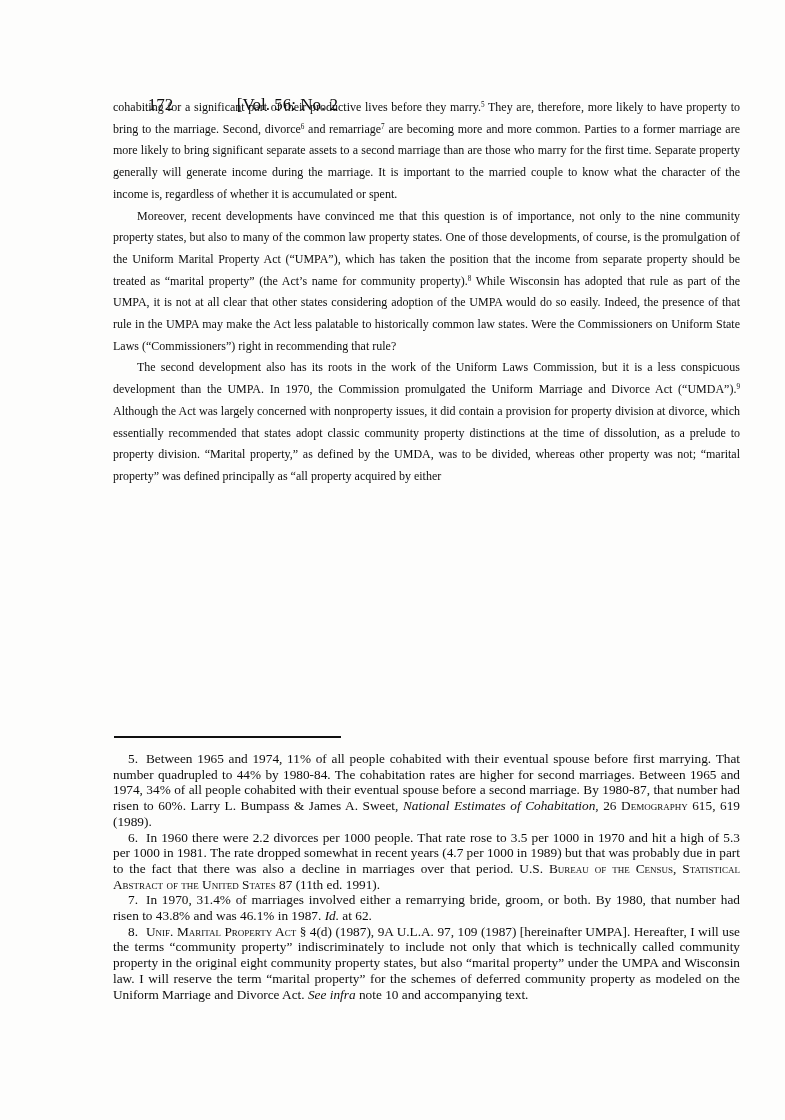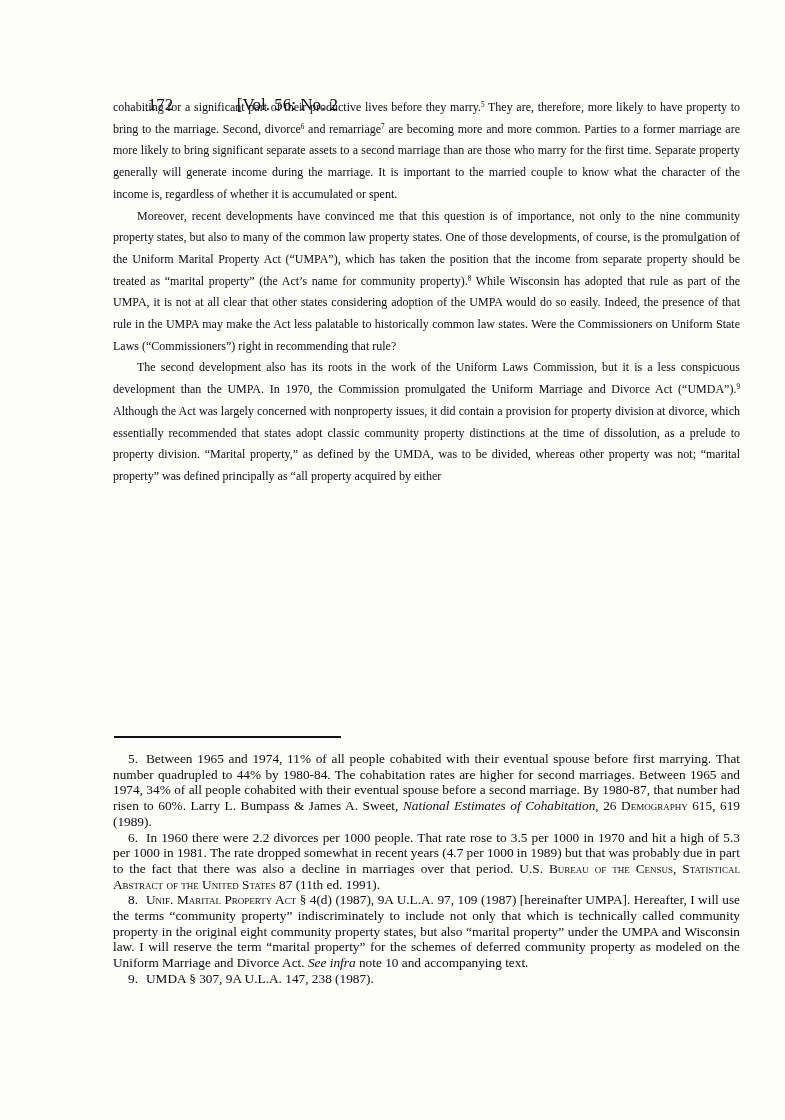--- a/index.html
+++ b/index.html
@@ -76,18 +76,18 @@
       <p class="body-para"><span>cohabiting for a significant part of their productive lives before they marry.</span><sup>5</sup><span>  They are, therefore, more likely to have property to bring to the marriage.  Second, divorce</span><sup>6</sup><span> and remarriage</span><sup>7</sup><span> are becoming more and more common.  Parties to a former marriage are more likely to bring significant separate assets to a second marriage than are those who marry for the first time.  Separate property generally will generate income during the marriage.  It is important to the married couple to know what the character of the income is, regardless of whether it is accumulated or spent.</span></p>
       <p class="body-para indent"><span>Moreover, recent developments have convinced me that this question is of importance, not only to the nine community property states, but also to many of the common law property states.  One of those developments, of course, is the promulgation of the Uniform Marital Property Act (“UMPA”), which has taken the position that the income from separate property should be treated as “marital property” (the Act’s name for community property).</span><sup>8</sup><span>  While Wisconsin has adopted that rule as part of the UMPA, it is not at all clear that other states considering adoption of the UMPA would do so easily.  Indeed, the presence of that rule in the UMPA may make the Act less palatable to historically common law states.  Were the Commissioners on Uniform State Laws (“Commissioners”) right in recommending that rule?</span></p>
       <p class="body-para indent"><span>The second development also has its roots in the work of the Uniform Laws Commission, but it is a less conspicuous development than the UMPA.  In 1970, the Commission promulgated the Uniform Marriage and Divorce Act (“UMDA”).</span><sup>9</sup><span>  Although the Act was largely concerned with nonproperty issues, it did contain a provision for property division at divorce, which essentially recommended that states adopt classic community property distinctions at the time of dissolution, as a prelude to property division.  “Marital property,” as defined by the UMDA, was to be divided, whereas other property was not; “marital property” was defined principally as “all property acquired by either</span></p>
     </div>
 
   <div class="footnotes">
     <div class="fn-rule"></div>
     <div>
         <p class="footnote"><span class="fn-num">5.</span><span>Between 1965 and 1974, 11% of all people cohabited with their eventual spouse before first marrying.  That number quadrupled to 44% by 1980-84.  The cohabitation rates are higher for second marriages.  Between 1965 and 1974, 34% of all people cohabited with their eventual spouse before a second marriage.  By 1980-87, that number had risen to 60%.  Larry L. Bumpass &amp; James A. Sweet, </span><span class="it">National Estimates of Cohabitation</span><span>, 26 </span><span class="sc">Demography</span><span> 615, 619 (1989).</span></p>
         <p class="footnote"><span class="fn-num">6.</span><span>In 1960 there were 2.2 divorces per 1000 people.  That rate rose to 3.5 per 1000 in 1970 and hit a high of 5.3 per 1000 in 1981.  The rate dropped somewhat in recent years (4.7 per 1000 in 1989) but that was probably due in part to the fact that there was also a decline in marriages over that period.  </span><span class="sc">U.S. Bureau of the Census, Statistical Abstract of the United States</span><span> 87 (11th ed. 1991).</span></p>
+        <p class="footnote"><span class="fn-num">7.</span><span>In 1970, 31.4% of marriages involved either a remarrying bride, groom, or both.  By 1980, that number had risen to 43.8% and was 46.1% in 1987.  </span><span class="it">Id.</span><span> at 62.</span></p>
         <p class="footnote"><span class="fn-num">8.</span><span class="sc">Unif. Marital Property Act</span><span> § 4(d) (1987), 9A U.L.A. 97, 109 (1987) [hereinafter UMPA]. Hereafter, I will use the terms “community property” indiscriminately to include not only that which is technically called community property in the original eight community property states, but also “marital property” under the UMPA and Wisconsin law.  I will reserve the term “marital property” for the schemes of deferred community property as modeled on the Uniform Marriage and Divorce Act.  </span><span class="it">See infra</span><span> note 10 and accompanying text.</span></p>
-        <p class="footnote"><span class="fn-num">9.</span><span>UMDA § 307, 9A U.L.A. 147, 238 (1987).</span></p>
       </div>
   </div>
 
 </div>
 
 </body></html>

